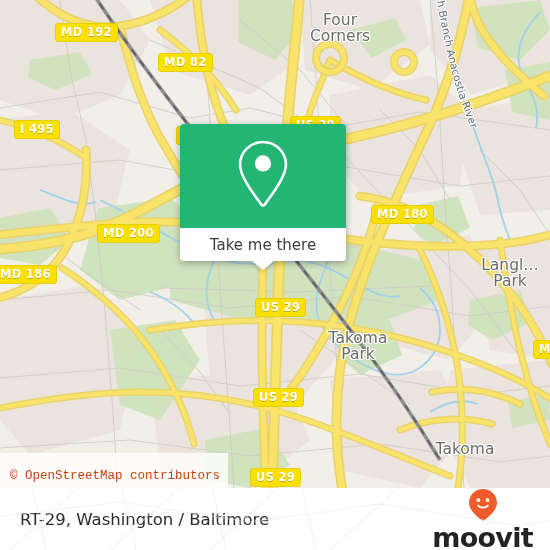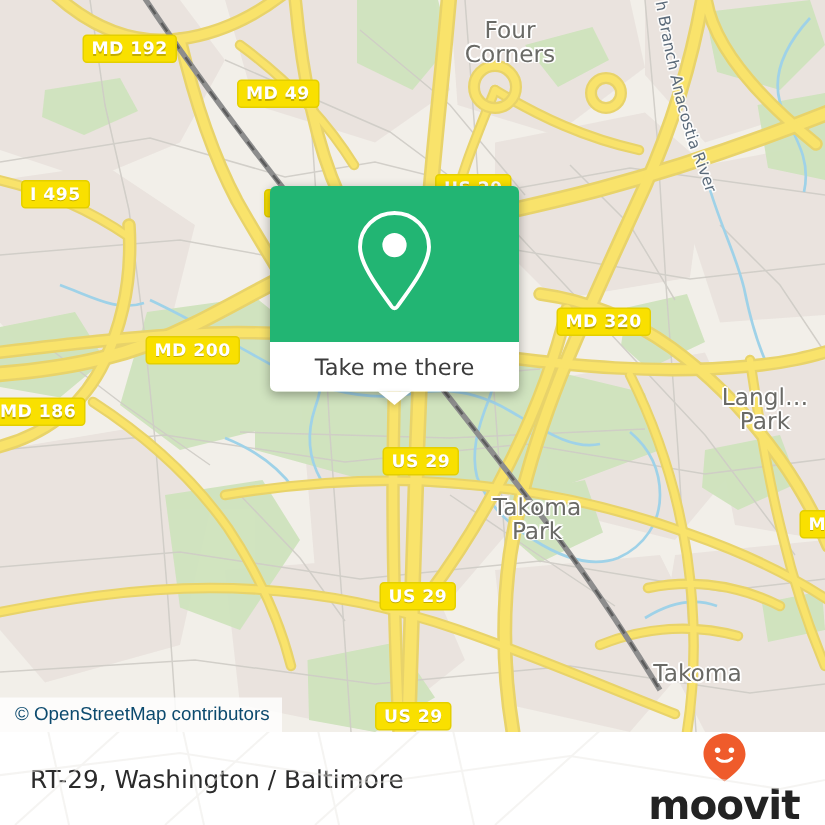--- a/index.html
+++ b/index.html
@@ -55,24 +55,24 @@
     paint-order:stroke fill;
     stroke:rgba(255,255,255,.85);
     stroke-width:2.2px;
     stroke-linejoin:round;
   }
 
   
   #attribution{
     position:absolute;left:0;bottom:0;
     height:23px;line-height:23px;
-    padding:0 8px 0 10px;
+    padding:12px 8px 0 10px;
     background:rgba(255,255,255,.82);
-    font-family:Liberation Sans, sans-serif;
-    font-size:12.5px;color:#0c4a6e;
+    font-family:Liberation Mono, monospace;
+    font-size:12.5px;color:#c2410c;
     white-space:nowrap;
   }
 
   
   #popup{
     position:absolute;left:180px;top:124px;width:166px;
     border-radius:4px;
     box-shadow:0 2px 7px rgba(0,0,0,.33);
     overflow:visible;
     z-index:30;
@@ -301,27 +301,27 @@
 
     <div class="place-label" style="left:358px;top:330px;transform:translateX(-50%);font-size:15.5px;">Takoma
 Park</div>
 
     <div class="place-label" style="left:510px;top:257px;transform:translateX(-50%);font-size:15.5px;">Langl…
 Park</div>
 
     <div class="place-label" style="left:465px;top:441px;transform:translateX(-50%);font-size:15.5px;">Takoma</div>
 
     <div class="shield" style="left:55px;top:23px;">MD 192</div>
-    <div class="shield" style="left:158px;top:53px;">MD 49</div>
+    <div class="shield" style="left:158px;top:53px;">MD 82</div>
     <div class="shield" style="left:14px;top:120px;">I 495</div>
     <div class="shield" style="left:176px;top:126px;">MD</div>
     <div class="shield" style="left:290px;top:116px;">US 29</div>
     <div class="shield" style="left:97px;top:224px;">MD 200</div>
     <div class="shield" style="left:-6px;top:265px;">MD 186</div>
-    <div class="shield" style="left:371px;top:205px;">MD 320</div>
+    <div class="shield" style="left:371px;top:205px;">MD 180</div>
     <div class="shield" style="left:255px;top:298px;">US 29</div>
     <div class="shield" style="left:253px;top:388px;">US 29</div>
     <div class="shield" style="left:250px;top:468px;">US 29</div>
     <div class="shield" style="left:533px;top:340px;">MD</div>
 
     <div id="attribution">© OpenStreetMap contributors</div>
   </div>
 
   <div id="popup">
     <div id="popup-head">

